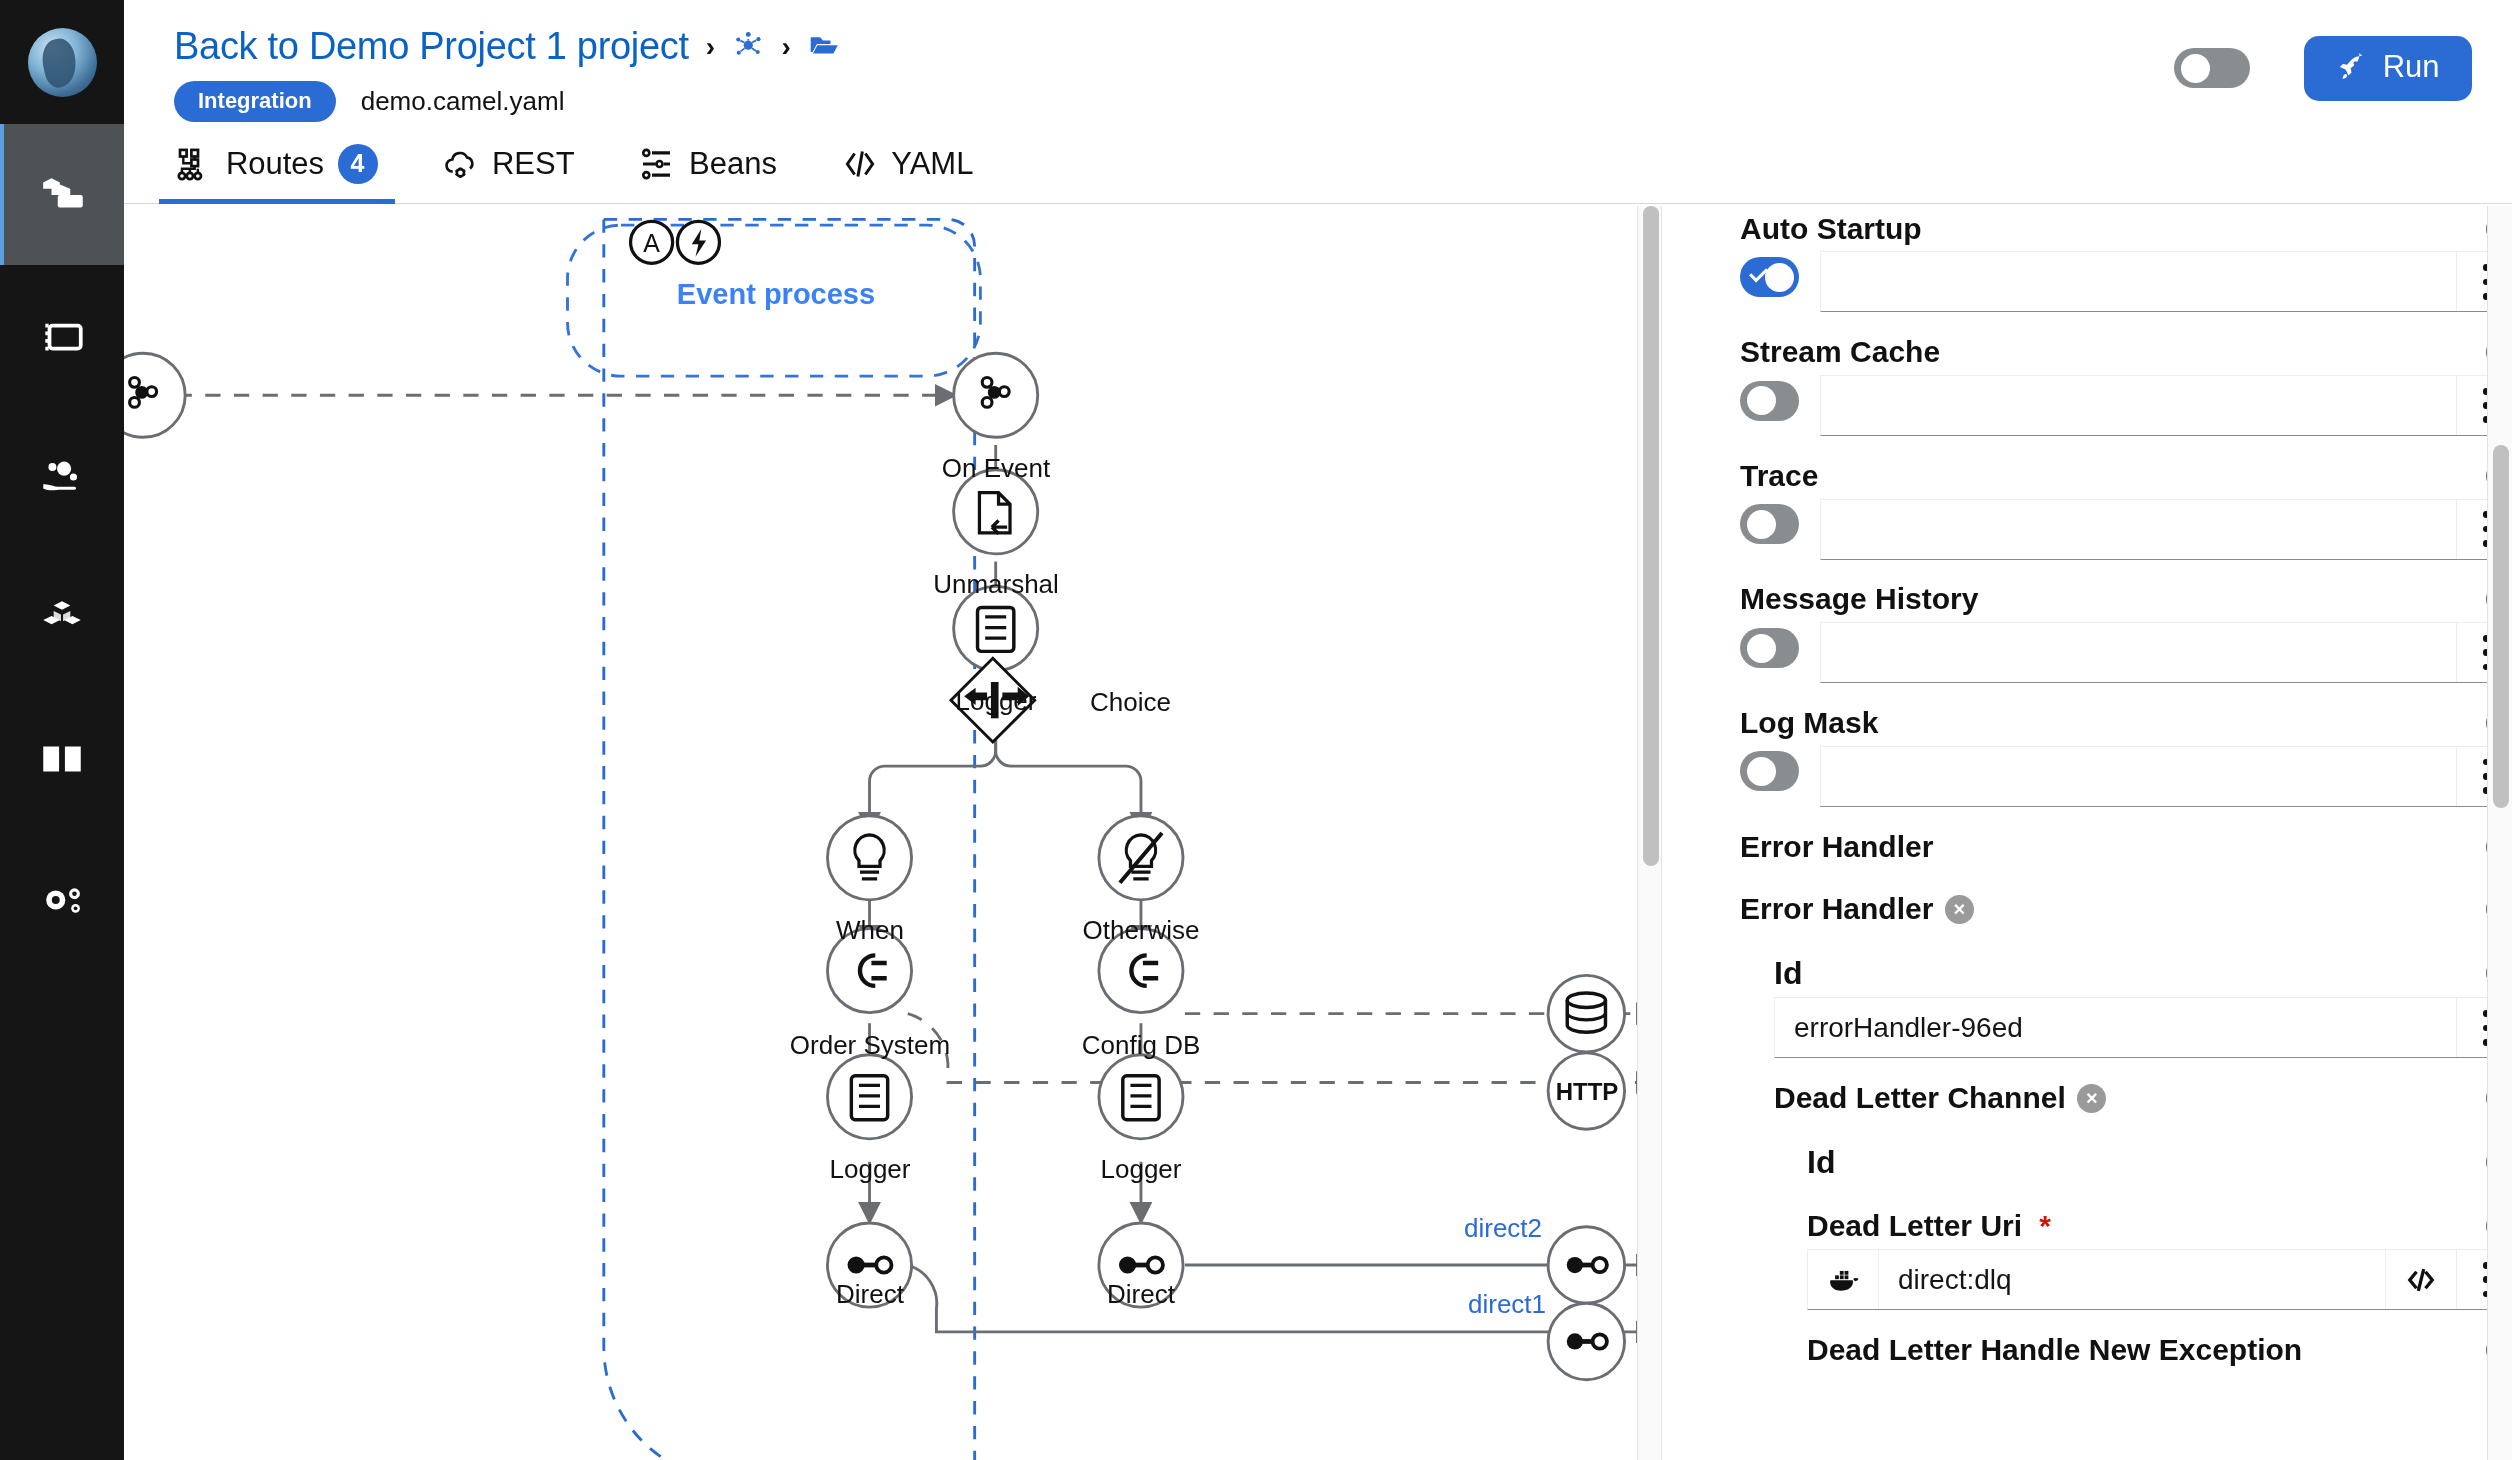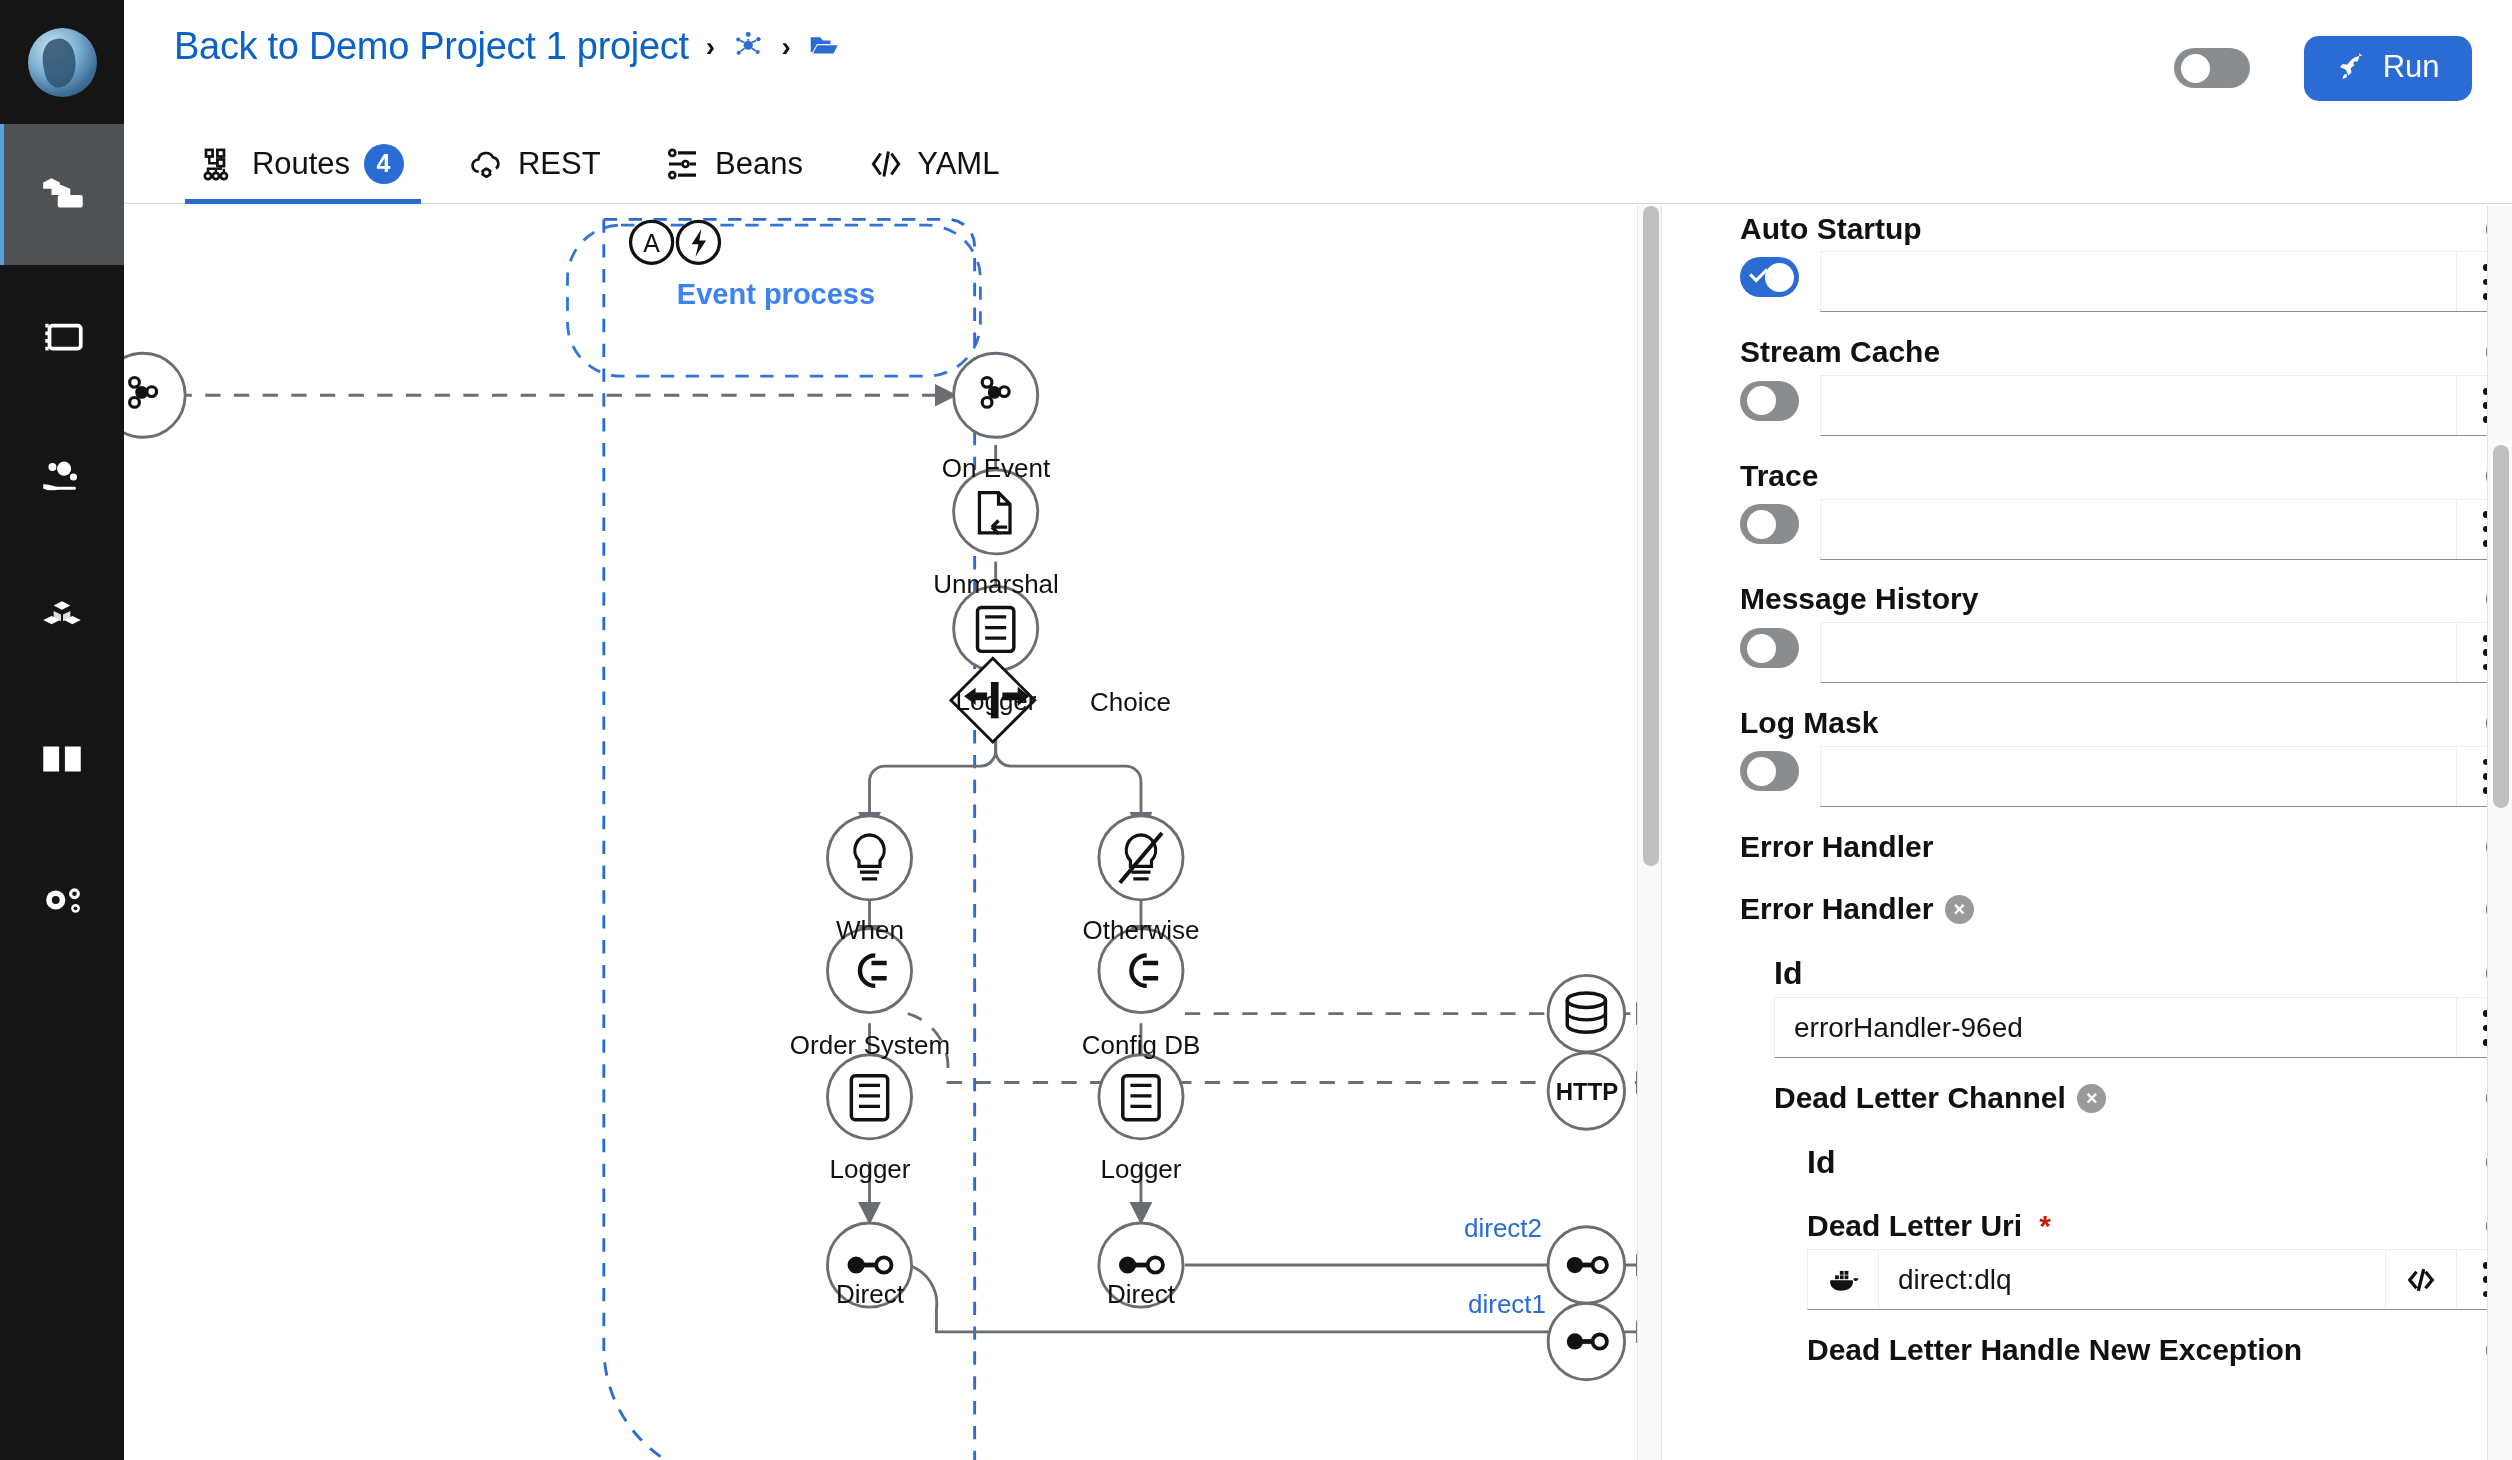--- a/index.html
+++ b/index.html
@@ -75,21 +75,21 @@
     background: #2b6bd4; color: #fff; border-radius: 15px;
     padding: 13.4px 32.5px 15.3px; font-size: 31px; display: flex;
     align-items: center; gap: 15.3px; cursor: pointer;
   }
   #run-btn svg { width: 31px; height: 31px; fill: #fff; }
 
   
   #tabs {
     position: absolute; left: 124px; top: 124px; width: 2388px; height: 80px;
     border-bottom: 1.9px solid #d8d8d8; display: flex; align-items: center;
-    padding-left: 46px; gap: 0;
+    padding-left: 20px; gap: 0;
   }
   .tab {
     height: 80px; display: flex; align-items: center; gap: 13.4px;
     padding: 0 32.5px; font-size: 31px; color: #111; cursor: pointer;
     position: relative;
   }
   .tab svg { width: 36px; height: 36px; fill: #111; }
   .tab.active::after {
     content: ""; position: absolute; left: 15.3px; right: 15.3px; bottom: 0;
     height: 4.8px; background: #2b6bd4;
@@ -284,20 +284,24 @@
           <path d="M12 7.4v1.2M14.8 10l3-1.6M14.7 14.2l3 2M9.3 14.3l-3 2.2M9.3 10L6.1 8.6" stroke="#2b6bd4" stroke-width="1.3"></path>
         </svg>
       </span>
       <span class="crumb-sep">›</span>
       <span id="crumb-folder">
         <svg viewBox="0 0 24 24" fill="#2b6bd4">
           <path d="M2 6h7l2 2.4h5.6V11H6.6L3.4 17H2z"></path>
             <path d="M6.9 12h15.1l-3.2 6H3.7z"></path>
         </svg>
       </span>
+    </div>
+    <div id="sub">
+      <span id="badge-integration">Integration</span>
+      <span id="filename">demo.camel.yaml</span>
     </div>
     <div id="header-right">
       <div class="tgl">
           <div class="knob"></div>
         </div>
       <div id="run-btn">
         <svg viewBox="0 0 24 24">
           <path d="M20.5 3.2c-4.2-.5-7.6 1.4-10.1 4.5L8.6 9.9 5.4 9.2 3 11.6l4 1.8.8.8 1.8 4 2.4-2.4-.7-3.2 2.2-1.8c3.1-2.5 5-5.9 4.5-10.1z"></path>
           <circle cx="15.2" cy="8.7" r="1.6" fill="#2b6bd4"></circle>
           <path d="M6.3 17.7c-.9.9-1.2 3-1.2 3s2.1-.3 3-1.2c.6-.6.6-1.6 0-2.2-.6-.6-1.2-.2-1.8.4z"></path>

